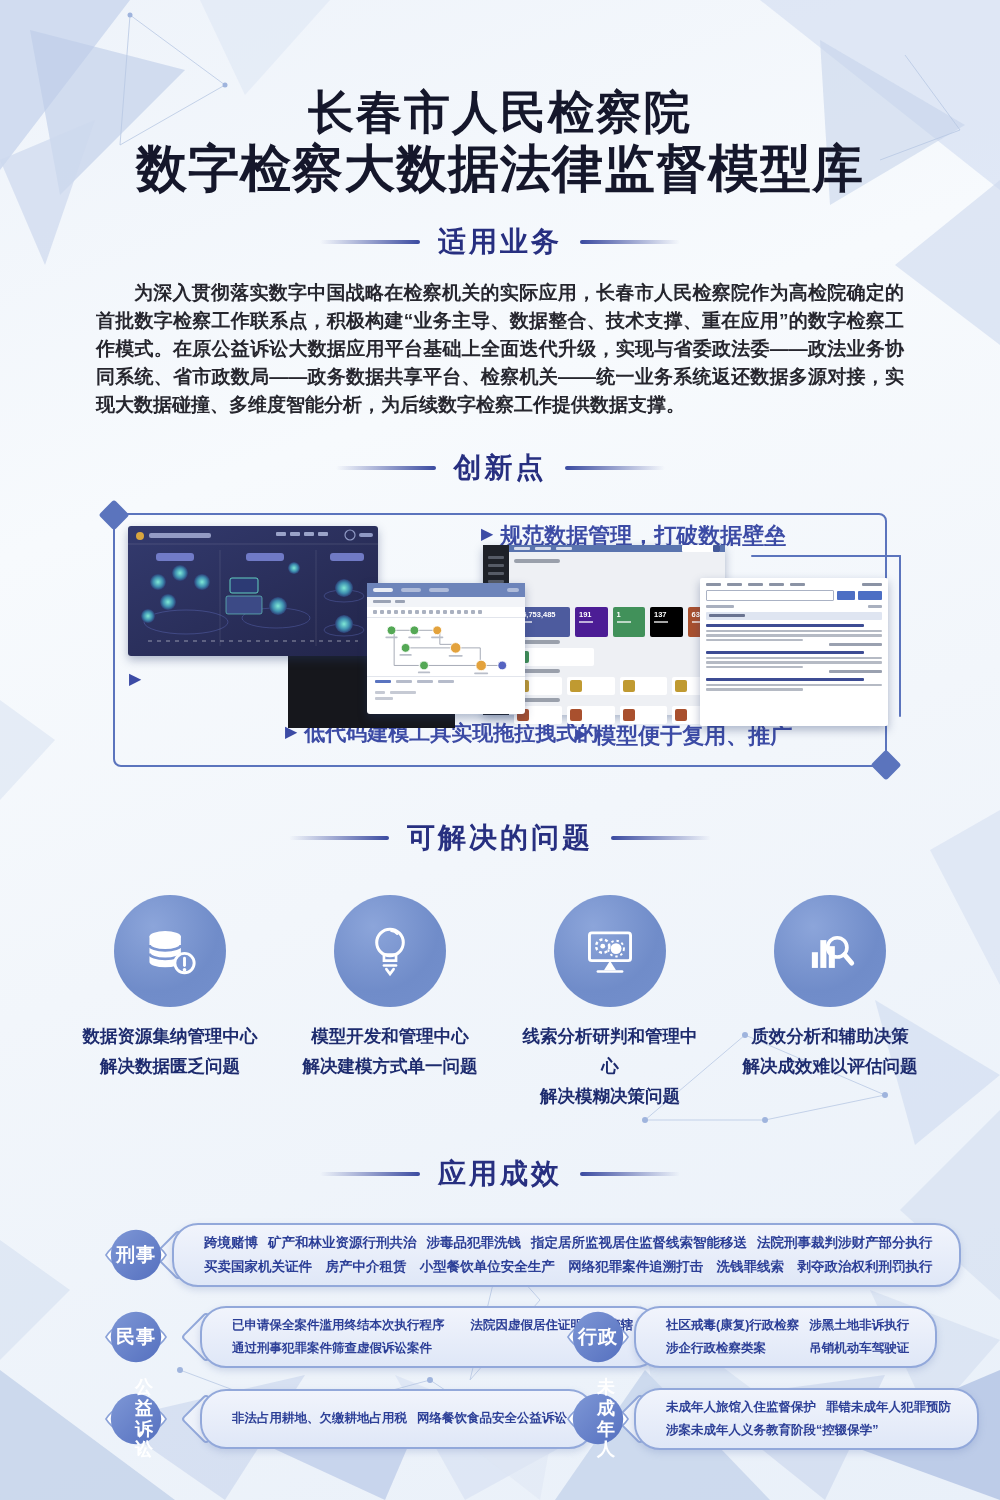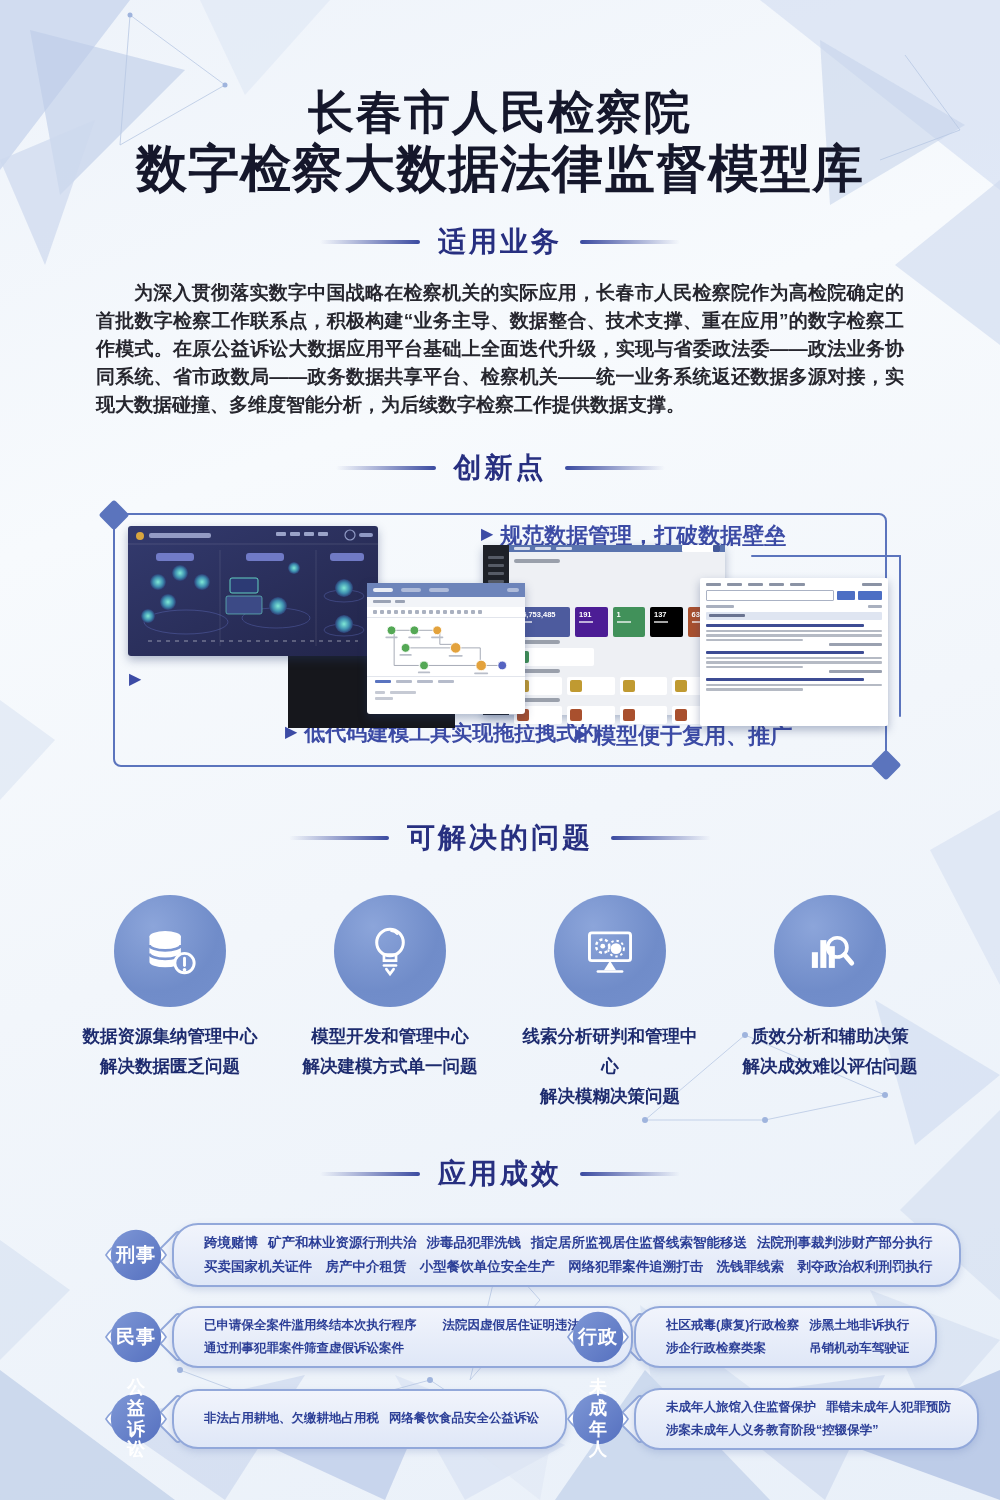--- a/index.html
+++ b/index.html
@@ -117,34 +117,34 @@
                background-color:#7b96d2;display:flex;align-items:center;justify-content:center;}
   .prob-title,.prob-desc{font-size:17.5px;font-weight:700;color:#1d2ب6e;color:#1d2b6e;line-height:30px;}
   .prob-title{margin-top:14px;}
 
   
   .effects{width:792px;margin:30px auto 0;}
   .erow{display:flex;align-items:center;}
   .cat-badge{position:relative;width:64px;height:64px;flex:none;z-index:2;}
   .cat-badge svg{position:absolute;inset:0;}
   .badge-label{position:absolute;inset:0;display:flex;align-items:center;justify-content:center;
-               color:#fff;font-weight:800;font-size:19px;letter-spacing:1px;text-align:center;}
+               color:#fff;font-weight:800;font-size:19px;letter-spacing:1px;text-align:right;}
   .cat-badge.two .badge-label{font-size:18px;letter-spacing:0;line-height:1.15;width:34px;margin:auto;
                word-break:break-all;position:absolute;left:0;right:0;top:0;bottom:0;}
   .pill{position:relative;flex:1;margin-left:4px;background:linear-gradient(180deg,#f1f4fc,#dfe7f7);
         border:2px solid #92a8da;border-radius:26px;box-shadow:0 3px 7px rgba(120,140,190,.28);
         padding:9px 26px 9px 30px;display:flex;flex-direction:column;justify-content:center;gap:6px;}
   .pill::before{content:"";position:absolute;left:-14px;top:50%;width:32px;height:32px;background:#eef2fa;
         border:2px solid #92a8da;transform:translateY(-50%) rotate(45deg);z-index:-1;border-radius:4px;}
   .pline{display:flex;justify-content:space-between;align-items:center;gap:10px;}
   .pline.start{justify-content:flex-start;gap:26px;}
   .pitem{font-size:13.5px;font-weight:700;color:#2c3f97;white-space:nowrap;}
   .small .pitem{font-size:12.5px;}
   .erow-split{display:flex;gap:10px;margin-top:18px;}
-  .erow-split .half-l{width:452px;display:flex;align-items:center;}
+  .erow-split .half-l{width:452px;display:flex;align-items:center;gap:28px;}
   .erow-split .half-r{flex:1;display:flex;align-items:center;}
   .row1{margin-top:0;}
 
   
 </style>
 </head>
 <body>
 
 <svg width="0" height="0" style="position:absolute">
   <defs>

